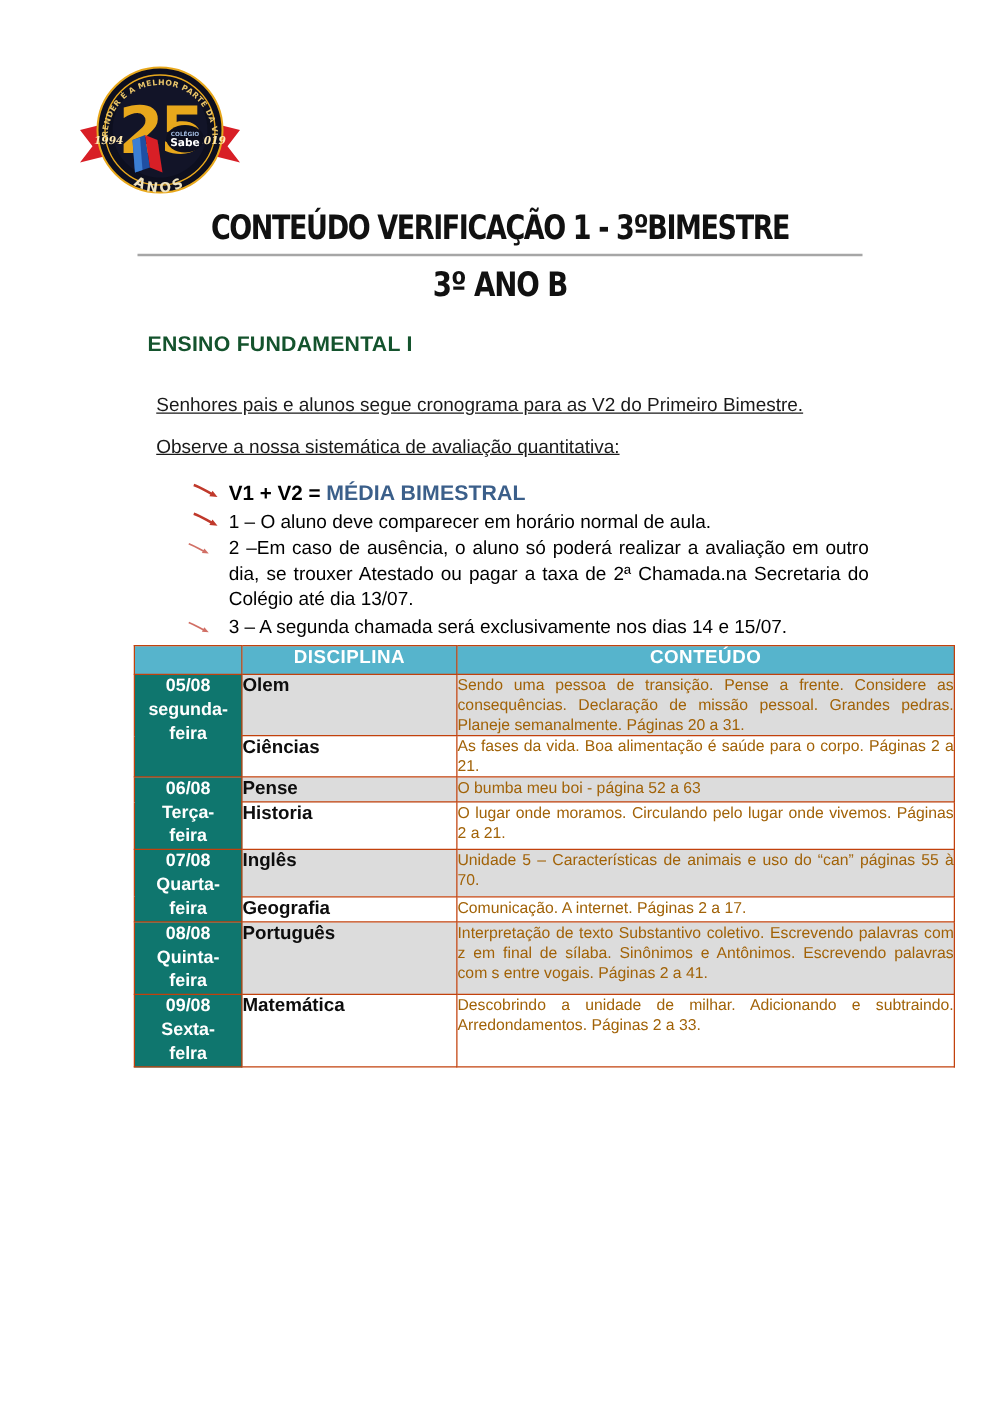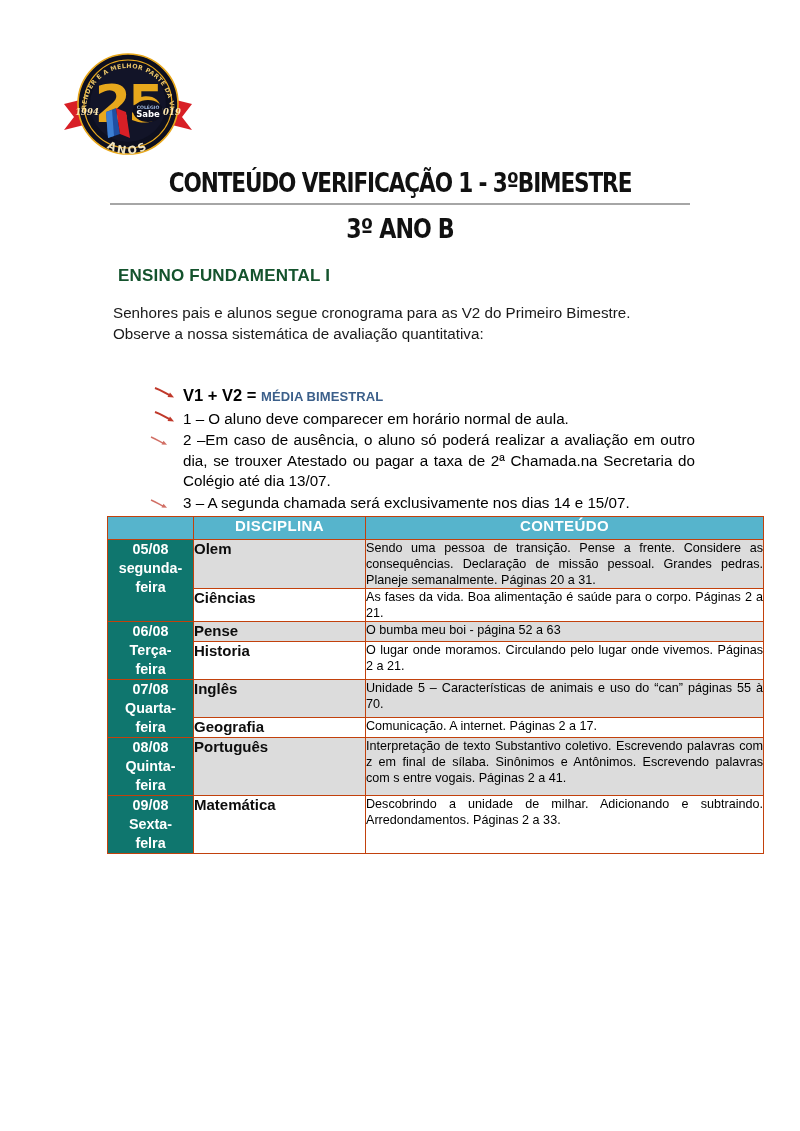--- a/index.html
+++ b/index.html
@@ -83,21 +83,21 @@
   
   .intro {
     position: absolute;
     left: 113px;
     top: 303px;
     width: 578px;
     font-size: 15.2px;
     line-height: 20.5px;
     color: #1a1a1a;
   }
-  .intro p { margin: 0; }
+  .intro p { margin: 12px; text-decoration: underline; }
   .intro p.just { text-align: justify; }
 
   
   .bullets {
     position: absolute;
     left: 150px;
     top: 385px;
     width: 545px;
     font-size: 15.2px;
     line-height: 20.5px;
@@ -123,21 +123,21 @@
   }
   .bullet-text { display: block; }
   .bullet-text.just { text-align: justify; }
   .b-strong {
     font-weight: 700;
     font-size: 16.5px;
   }
   .b-accent {
     color: #3b5f8a;
     font-weight: 600;
-    font-size: 13px;
+    font-size: 17px;
     letter-spacing: 0.1px;
   }
 
   
   .sched {
     position: absolute;
     left: 107px;
     top: 516px;
     width: 656px;
     border-collapse: collapse;
@@ -181,21 +181,21 @@
   .disc-cell {
     font-weight: 700;
     font-size: 15px;
     padding: 5px 0 5px 8px;
     color: #0d0d0d;
   }
   .cont-cell {
     font-size: 12.6px;
     line-height: 16px;
     padding: 5px 7px 6px 7px;
-    color: #000000;
+    color: #a16207;
   }
   .cont-cell.just { text-align: justify; }
   .shade { background: #dcdcdc; }
   .plain { background: #ffffff; }
 </style>
 </head>
 <body>
 
 <div class="logo-wrap">
   <svg width="132" height="116" viewBox="0 0 132 116" xmlns="http://www.w3.org/2000/svg">

